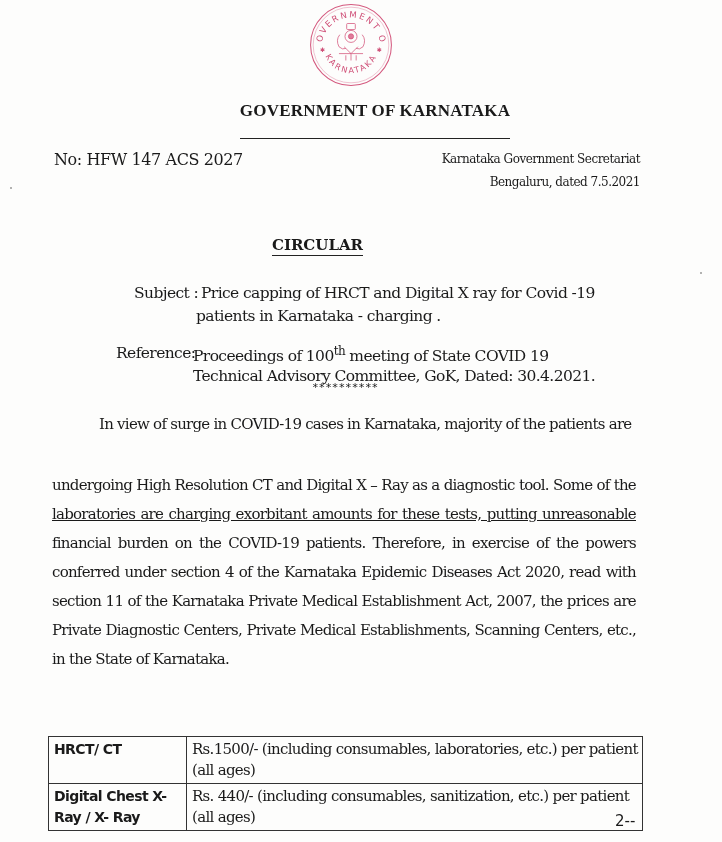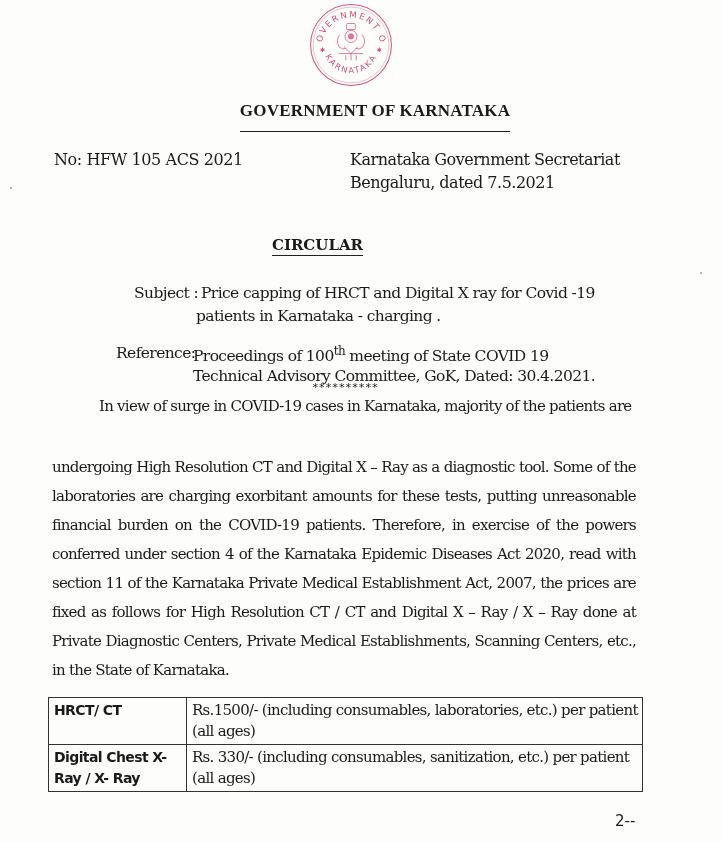--- a/index.html
+++ b/index.html
@@ -19,31 +19,31 @@
   .seal svg { width: 100%; height: 100%; }
 
   
   .gov-title {
     position: absolute; left: 0; width: 722px; top: 101px;
     text-align: center;
     font-family: "Liberation Serif", serif;
     font-weight: bold; font-size: 17px; letter-spacing: 0.2px;
   }
   .gov-title span {
-    display: inline-block; border-bottom: 1.5px solid #222; padding-bottom: 10px;
+    display: inline-block; border-bottom: 1.5px solid #222; padding-bottom: 17px;
     margin-left: 28px;
   }
 
   .ref-no {
     position: absolute; left: 54px; top: 150px; font-size: 16px;
     font-family: "DejaVu Serif", serif; letter-spacing: -0.4px;
   }
   .address {
     position: absolute; left: 350px; width: 290px; top: 148px;
-    text-align: left; font-size: 16px; line-height: 23px;
+    text-align: right; font-size: 12px; line-height: 23px;
     font-family: "DejaVu Serif", serif; letter-spacing: -0.5px;
   }
 
   .circular {
     position: absolute; left: 0; width: 615px; top: 236px; text-align: center;
     font-family: "DejaVu Serif", serif; font-weight: bold; font-size: 15px;
   }
   .circular span { border-bottom: 1.5px solid #222; padding-bottom: 1px; margin-left: 20px; }
 
   .row-label {
@@ -56,29 +56,29 @@
   .ref-label { left: 116px; top: 344px; }
   .ref-l1 { left: 193px; top: 344px; }
   .ref-l2 { left: 193px; top: 367px; }
   .stars {
     position: absolute; left: 312px; top: 381px; font-size: 11px; letter-spacing: 0px;
     font-family: "DejaVu Sans Mono", monospace;
   }
   sup { font-size: 12px; vertical-align: 6px; }
 
   .body-para {
-    position: absolute; left: 52px; width: 584px; top: 392px;
+    position: absolute; left: 52px; width: 584px; top: 410px;
     font-family: "DejaVu Serif", serif; font-size: 15px; letter-spacing: -0.75px;
     line-height: 29px;
   }
   .body-line { white-space: nowrap; text-align: justify; display: block; height: 29px; }
   .body-line.indent { padding-left: 47px; }
 
   table.prices {
-    position: absolute; left: 48px; top: 697px; width: 595px;
+    position: absolute; left: 48px; top: 736px; width: 595px;
     border-collapse: collapse; font-size: 15px;
     font-family: "DejaVu Serif", serif; letter-spacing: -0.7px;
   }
   table.prices td {
     border: 1.3px solid #333; vertical-align: top; padding: 2px 4px 2px 5px;
     line-height: 21px; height: 42px;
   }
   table.prices td.label { width: 128px; font-weight: bold; font-family: "DejaVu Sans", sans-serif; font-size: 14px; letter-spacing: -0.6px;}
   .page-num {
     position: absolute; left: 615px; top: 812px; font-size: 15px;
@@ -117,21 +117,21 @@
         <path d="M36 60 h28"></path>
         <path d="M44 62 v6 M56 62 v6 M50 60 v8"></path>
       </g>
     </svg>
   </div>
 
   <div class="gov-title">
     <span>GOVERNMENT OF KARNATAKA</span>
   </div>
 
-  <div class="ref-no">No: HFW 105 ACS 2021</div>
+  <div class="ref-no">No: HFW 147 ACS 2027</div>
 
   <div class="address">
     <div>Karnataka Government Secretariat</div>
     <div>Bengaluru, dated 7.5.2021</div>
   </div>
 
   <div class="circular">
     <span>CIRCULAR</span>
   </div>
 
@@ -140,38 +140,37 @@
   <div class="row-label subject-l2">patients in Karnataka  -  charging .</div>
 
   <div class="row-label ref-label">Reference:</div>
   <div class="row-label ref-l1"><span>Proceedings of 100</span><sup>th</sup><span> meeting of State COVID 19</span></div>
   <div class="row-label ref-l2">Technical Advisory Committee, GoK, Dated: 30.4.2021.</div>
   <div class="stars">**********</div>
 
   <div class="body-para">
     <span class="body-line indent">In view of surge in COVID-19 cases in Karnataka, majority of the patients are</span>
     <span class="body-line" style="display: block; word-spacing: 0.11875px; margin-top: 32px;">undergoing High Resolution CT and Digital X – Ray as a diagnostic tool.  Some of the</span>
-    <span class="body-line" style="display: block; word-spacing: 1.28125px;">laboratories are charging exorbitant amounts for these tests, putting unreasonable</span>
+    <span class="body-line" style="display: block; word-spacing: 1.28125px; text-decoration: underline;">laboratories are charging exorbitant amounts for these tests, putting unreasonable</span>
     <span class="body-line" style="display: block; word-spacing: 2.9375px;">financial burden on the COVID-19 patients. Therefore, in exercise of the powers</span>
     <span class="body-line" style="display: block; word-spacing: 0.947917px;">conferred under section 4 of the Karnataka Epidemic Diseases Act 2020, read with</span>
     <span class="body-line" style="display: block; word-spacing: 0.347656px;">section 11 of the Karnataka Private Medical Establishment Act, 2007, the prices are</span>
-    <span class="body-line" style="display: block; word-spacing: 1.50411px;">fixed as follows for High Resolution CT / CT and Digital X – Ray / X – Ray done at</span>
     <span class="body-line" style="display: block; word-spacing: 0.398438px;">Private Diagnostic Centers, Private Medical Establishments, Scanning Centers, etc.,</span>
     <span class="body-line">in the State of Karnataka.</span>
   </div>
 
   <table class="prices">
     <tbody>
         <tr>
       <td class="label">HRCT/ CT</td>
       <td>Rs.1500/- (including consumables, laboratories, etc.) per patient (all ages)</td>
     </tr>
     <tr>
       <td class="label">Digital Chest X- Ray / X- Ray</td>
-      <td>Rs. 330/- (including consumables, sanitization, etc.) per patient (all ages)</td>
+      <td>Rs. 440/- (including consumables, sanitization, etc.) per patient (all ages)</td>
     </tr>
   </tbody>
     </table>
 
   <div class="page-num">2--</div>
 
   <div class="dot" style="left:10px;top:187px"></div>
   <div class="dot" style="left:700px;top:272px"></div>
 </div>
 

